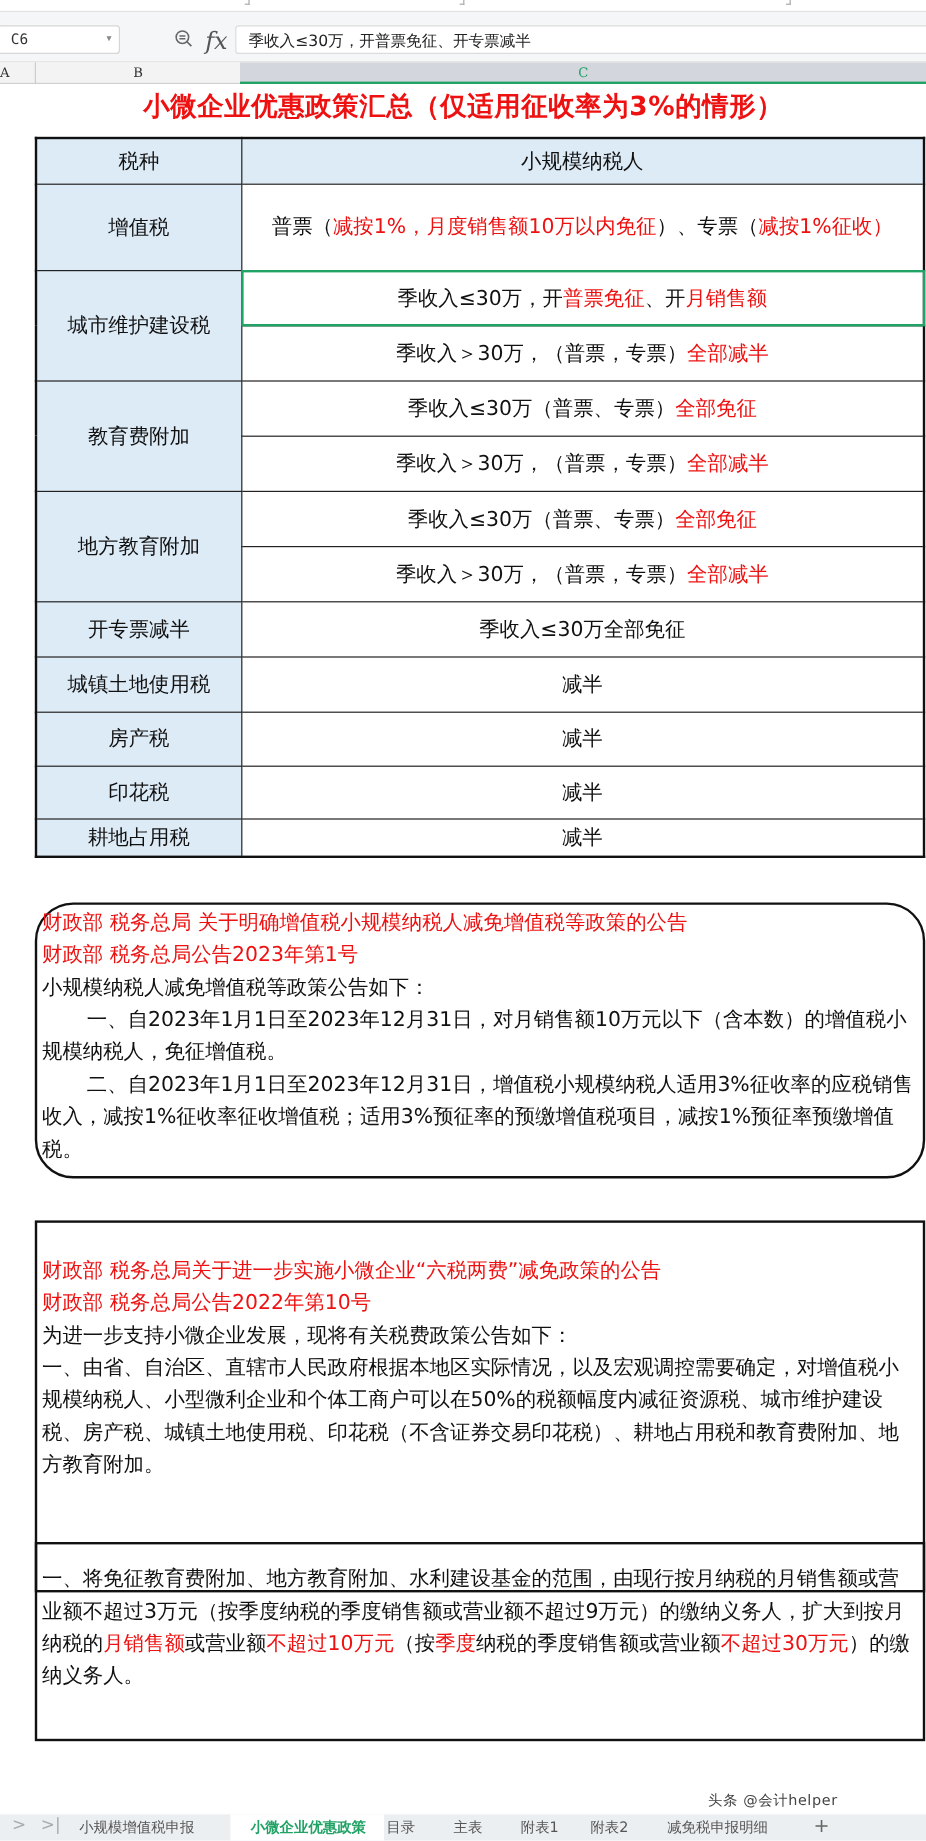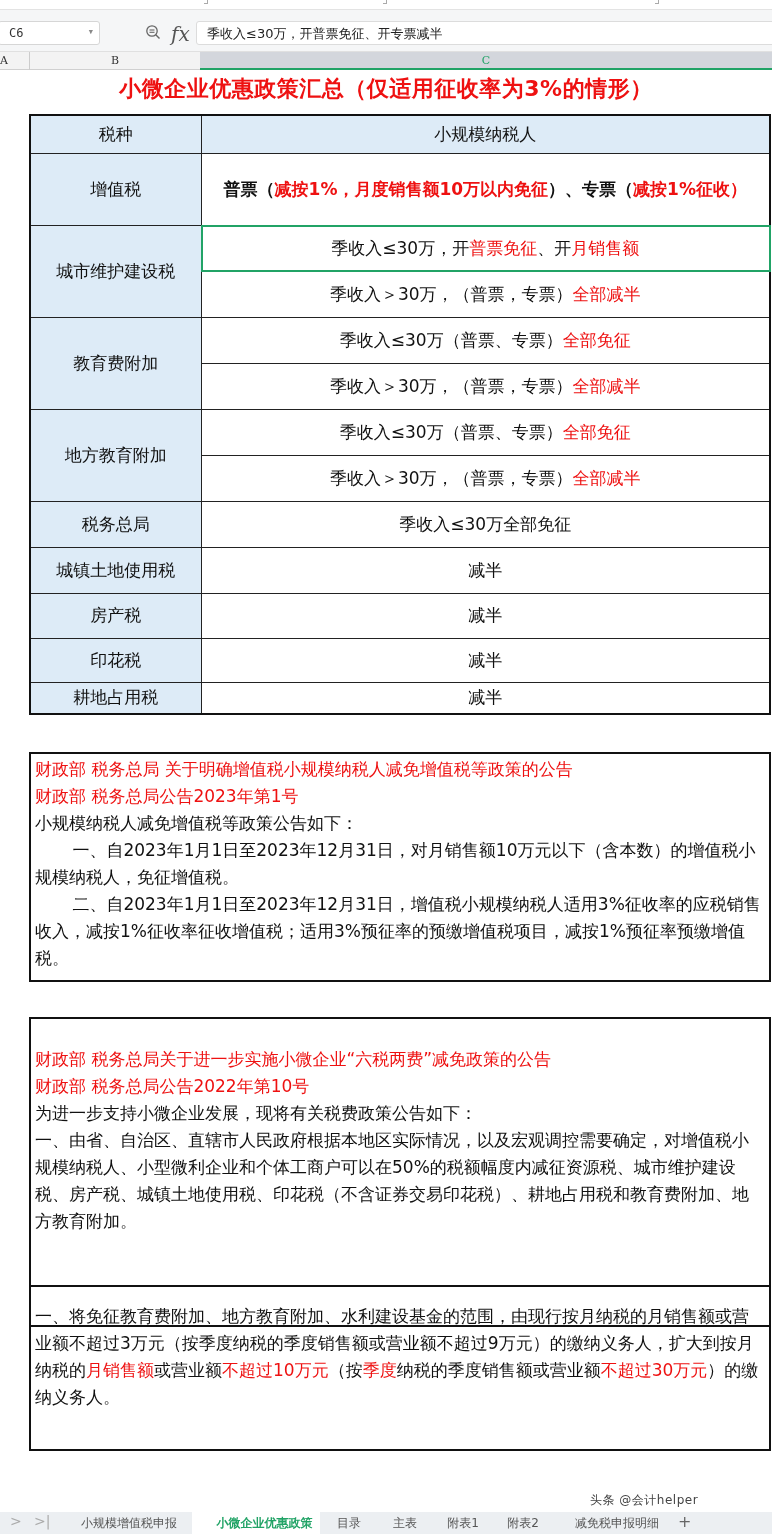--- a/index.html
+++ b/index.html
@@ -34,21 +34,21 @@
   .sel-cell { position: relative; }
   .sel-cell::after { content: ""; position: absolute; left: -1px; top: -1px; right: -2px; bottom: -1px; border: 2px solid #21a366; pointer-events: none; }
 
   .notice-box { position: absolute; left: 29px; width: 742px; border: 2px solid #111; padding: 0 4px; font-size: 17px; line-height: 27px; color: #111; }
   .notice-box p { margin: 0; }
   .indent { text-indent: 2.2em; }
 
   
   .sheet-tabs { position: absolute; left: 0; top: 1512px; width: 772px; height: 22px; background: #eceff2; font-size: 12px; color: #555; }
   .sheet-tabs .nav { position: absolute; top: 1px; color: #aaa; font-size: 14px; }
-  .sheet-tab { position: absolute; top: 0; height: 22px; line-height: 22px; text-align: center; }
+  .sheet-tab { position: absolute; top: 0; height: 22px; line-height: 22px; }
   .sheet-tab.active { background: #ffffff; color: #21a366; font-weight: bold; padding-left: 17px; }
   .watermark { position: absolute; left: 590px; top: 1492px; font-size: 12px; color: #444; letter-spacing: 0.5px; }
 </style>
 </head>
 <body>
 
 <div class="top-strip">
   <span class="tick" style="left:204px"></span>
   <span class="tick" style="left:383px"></span>
   <span class="tick" style="left:655px"></span>
@@ -78,21 +78,21 @@
 <div class="sheet-title" style="left:-14px">小微企业优惠政策汇总（仅适用征收率为3%的情形）</div>
 
 <table class="policy-table">
   <tbody id="table-body">
     <tr class="head-row">
       <td class="tax-cell">税种</td>
       <td>小规模纳税人</td>
     </tr>
   <tr style="height: 72px;">
         <td class="tax-cell" rowspan="1">增值税</td>
-        <td style="padding: 0px 14px; line-height: 26px; font-weight: bold;"><span>普票（</span><span class="red">减按1%，月度销售额10万以内免征</span><span>）、专票（</span><span class="red">减按1%征收）</span></td>
+        <td style="padding: 0px 14px; line-height: 26px;"><span>普票（</span><span class="red">减按1%，月度销售额10万以内免征</span><span>）、专票（</span><span class="red">减按1%征收）</span></td>
       </tr>
       <tr style="height: 46px;">
         <td class="tax-cell" rowspan="2">城市维护建设税</td>
         <td class="sel-cell"><span>季收入≤30万，开</span><span class="red">普票免征</span><span>、开</span><span class="red">月销售额</span></td>
       </tr>
       <tr style="height: 46px;">
         <td><span>季收入＞30万，（普票，专票）</span><span class="red">全部减半</span></td>
       </tr>
       <tr style="height: 46px;">
         <td class="tax-cell" rowspan="2">教育费附加</td>
@@ -102,21 +102,21 @@
         <td><span>季收入＞30万，（普票，专票）</span><span class="red">全部减半</span></td>
       </tr>
       <tr style="height: 46px;">
         <td class="tax-cell" rowspan="2">地方教育附加</td>
         <td><span>季收入≤30万（普票、专票）</span><span class="red">全部免征</span></td>
       </tr>
       <tr style="height: 46px;">
         <td><span>季收入＞30万，（普票，专票）</span><span class="red">全部减半</span></td>
       </tr>
       <tr style="height: 46px;">
-        <td class="tax-cell" rowspan="1">税务总局</td>
+        <td class="tax-cell" rowspan="1">开专票减半</td>
         <td><span>季收入≤30万全部免征</span></td>
       </tr>
       <tr style="height: 46px;">
         <td class="tax-cell" rowspan="1">城镇土地使用税</td>
         <td><span>减半</span></td>
       </tr>
       <tr style="height: 45px;">
         <td class="tax-cell" rowspan="1">房产税</td>
         <td><span>减半</span></td>
       </tr>
@@ -124,21 +124,21 @@
         <td class="tax-cell" rowspan="1">印花税</td>
         <td><span>减半</span></td>
       </tr>
       <tr style="height: 32px; padding-left: 28px;">
         <td class="tax-cell" rowspan="1">耕地占用税</td>
         <td><span>减半</span></td>
       </tr>
     </tbody>
 </table>
 
-<div class="notice-box" id="notice-0" style="top:752px; height:230px; padding-top:2px;">
+<div class="notice-box" id="notice-0" style="top:752px; height:230px; padding-top:2px;border-radius:32px;">
     <p><span class="red">财政部 税务总局 关于明确增值税小规模纳税人减免增值税等政策的公告</span></p>
     <p><span class="red">财政部 税务总局公告2023年第1号</span></p>
     <p><span>小规模纳税人减免增值税等政策公告如下：</span></p>
     <p class="indent"><span>一、自2023年1月1日至2023年12月31日，对月销售额10万元以下（含本数）的增值税小规模纳税人，免征增值税。</span></p>
     <p class="indent"><span>二、自2023年1月1日至2023年12月31日，增值税小规模纳税人适用3%征收率的应税销售收入，减按1%征收率征收增值税；适用3%预征率的预缴增值税项目，减按1%预征率预缴增值税。</span></p>
   </div>
 <div class="notice-box" id="notice-1" style="top:1017px; height:310px; padding-top:27px;">
     <p><span class="red">财政部 税务总局关于进一步实施小微企业“六税两费”减免政策的公告</span></p>
     <p><span class="red">财政部 税务总局公告2022年第10号</span></p>
     <p><span>为进一步支持小微企业发展，现将有关税费政策公告如下：</span></p>

